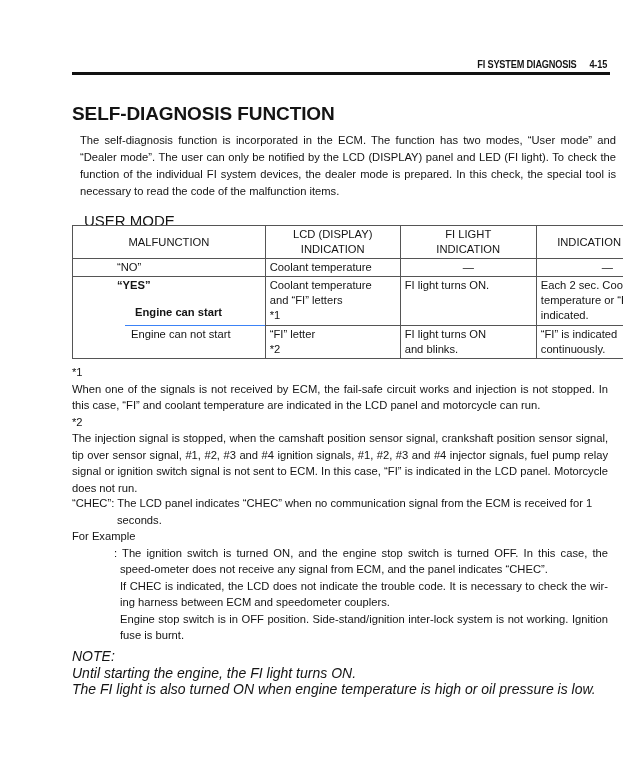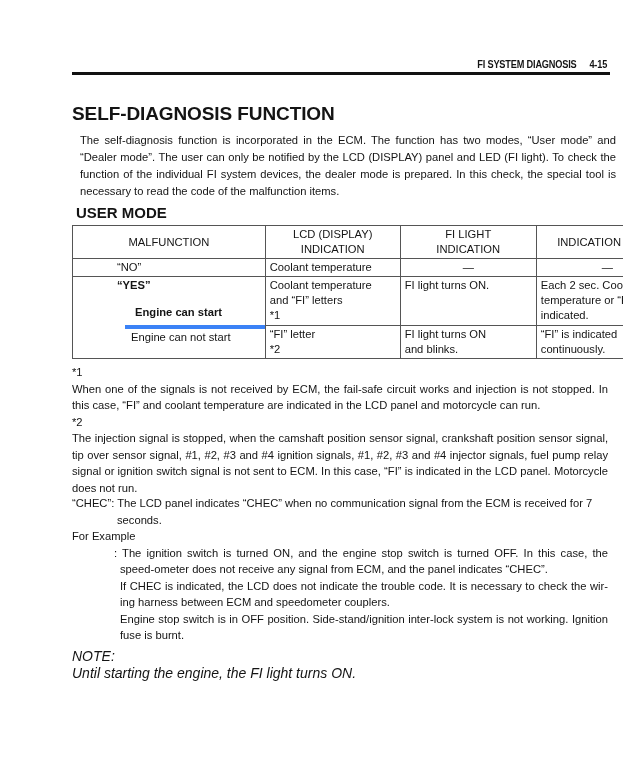--- a/index.html
+++ b/index.html
@@ -19,22 +19,22 @@
     }
     h1 {
       position: absolute; left: 72px; top: 103px; margin: 0;
       font-size: 19px; font-weight: bold; letter-spacing: -0.1px;
     }
     .intro {
       position: absolute; left: 72px; top: 124px; width: 536px;
       font-size: 11.2px; line-height: 17px; text-align: justify; margin: 8px;
     }
     h2 {
-      position: absolute; left: 72px; top: 200px; margin: 4px;
-      font-size: 15px; font-weight: bold;
+      position: absolute; left: 72px; top: 200px; margin: 12px;
+      font-size: 15px; font-weight: normal;
     }
     table {
       position: absolute; left: 72px; top: 225px; width: 607px;
       border-collapse: collapse; font-size: 11.2px; table-layout: fixed;
       border: 1.2px solid #333;
     }
     td, th {
       border: 1px solid #555; padding: 1px 4px; vertical-align: top;
       line-height: 15px; font-weight: normal;
     }
@@ -131,21 +131,21 @@
       <td>
         <div>Each 2 sec. Coolant</div>
         <div>temperature or “FI” is</div>
         <div>indicated.</div>
       </td>
     </tr>
     <tr>
       <td style="border-top:none; padding:0;">
         <div style="display:flex; height:31px;">
           <div style="width:52px;"></div>
-          <div style="flex:1; border-top:4px solid #3b82f6; padding:1px 4px 0 6px;">
+          <div style="flex:1; border-top:1px solid #3b82f6; padding:1px 4px 0 6px;">
             <span>Engine can not start</span>
           </div>
         </div>
       </td>
       <td>
         <div>“FI” letter</div>
         <div>*2</div>
       </td>
       <td>
         <div>FI light turns ON</div>
@@ -160,23 +160,24 @@
 </table>
 
 <div class="notes">
   <p>*1</p>
   <p>When one of the signals is not received by ECM, the fail-safe circuit works and injection is not stopped. In this case, “FI” and coolant temperature are indicated in the LCD panel and motorcycle can run.</p>
   <p>*2</p>
   <p>The injection signal is stopped, when the camshaft position sensor signal, crankshaft position sensor signal, tip over sensor signal, #1, #2, #3 and #4 ignition signals, #1, #2, #3 and #4 injector signals, fuel pump relay signal or ignition switch signal is not sent to ECM. In this case, “FI” is indicated in the LCD panel. Motorcycle does not run.</p>
 </div>
 
 <div class="chec">
-  <p class="hang">“CHEC”: The LCD panel indicates “CHEC” when no communication signal from the ECM is received for 7 seconds.</p>
+  <p class="hang">“CHEC”: The LCD panel indicates “CHEC” when no communication signal from the ECM is received for 1 seconds.</p>
   <p>For Example</p>
   <p class="example-body">: The ignition switch is turned ON, and the engine stop switch is turned OFF. In this case, the speed-ometer does not receive any signal from ECM, and the panel indicates “CHEC”.</p>
   <p class="example-body cont">If CHEC is indicated, the LCD does not indicate the trouble code. It is necessary to check the wir-ing harness between ECM and speedometer couplers.</p>
   <p class="example-body cont">Engine stop switch is in OFF position. Side-stand/ignition inter-lock system is not working. Ignition fuse is burnt.</p>
 </div>
 
 <div class="note">
   <p>NOTE:</p>
   <p>Until starting the engine, the FI light turns ON.</p>
+  <p>The FI light is also turned ON when engine temperature is high or oil pressure is low.</p>
 </div>
 
 </body></html>

